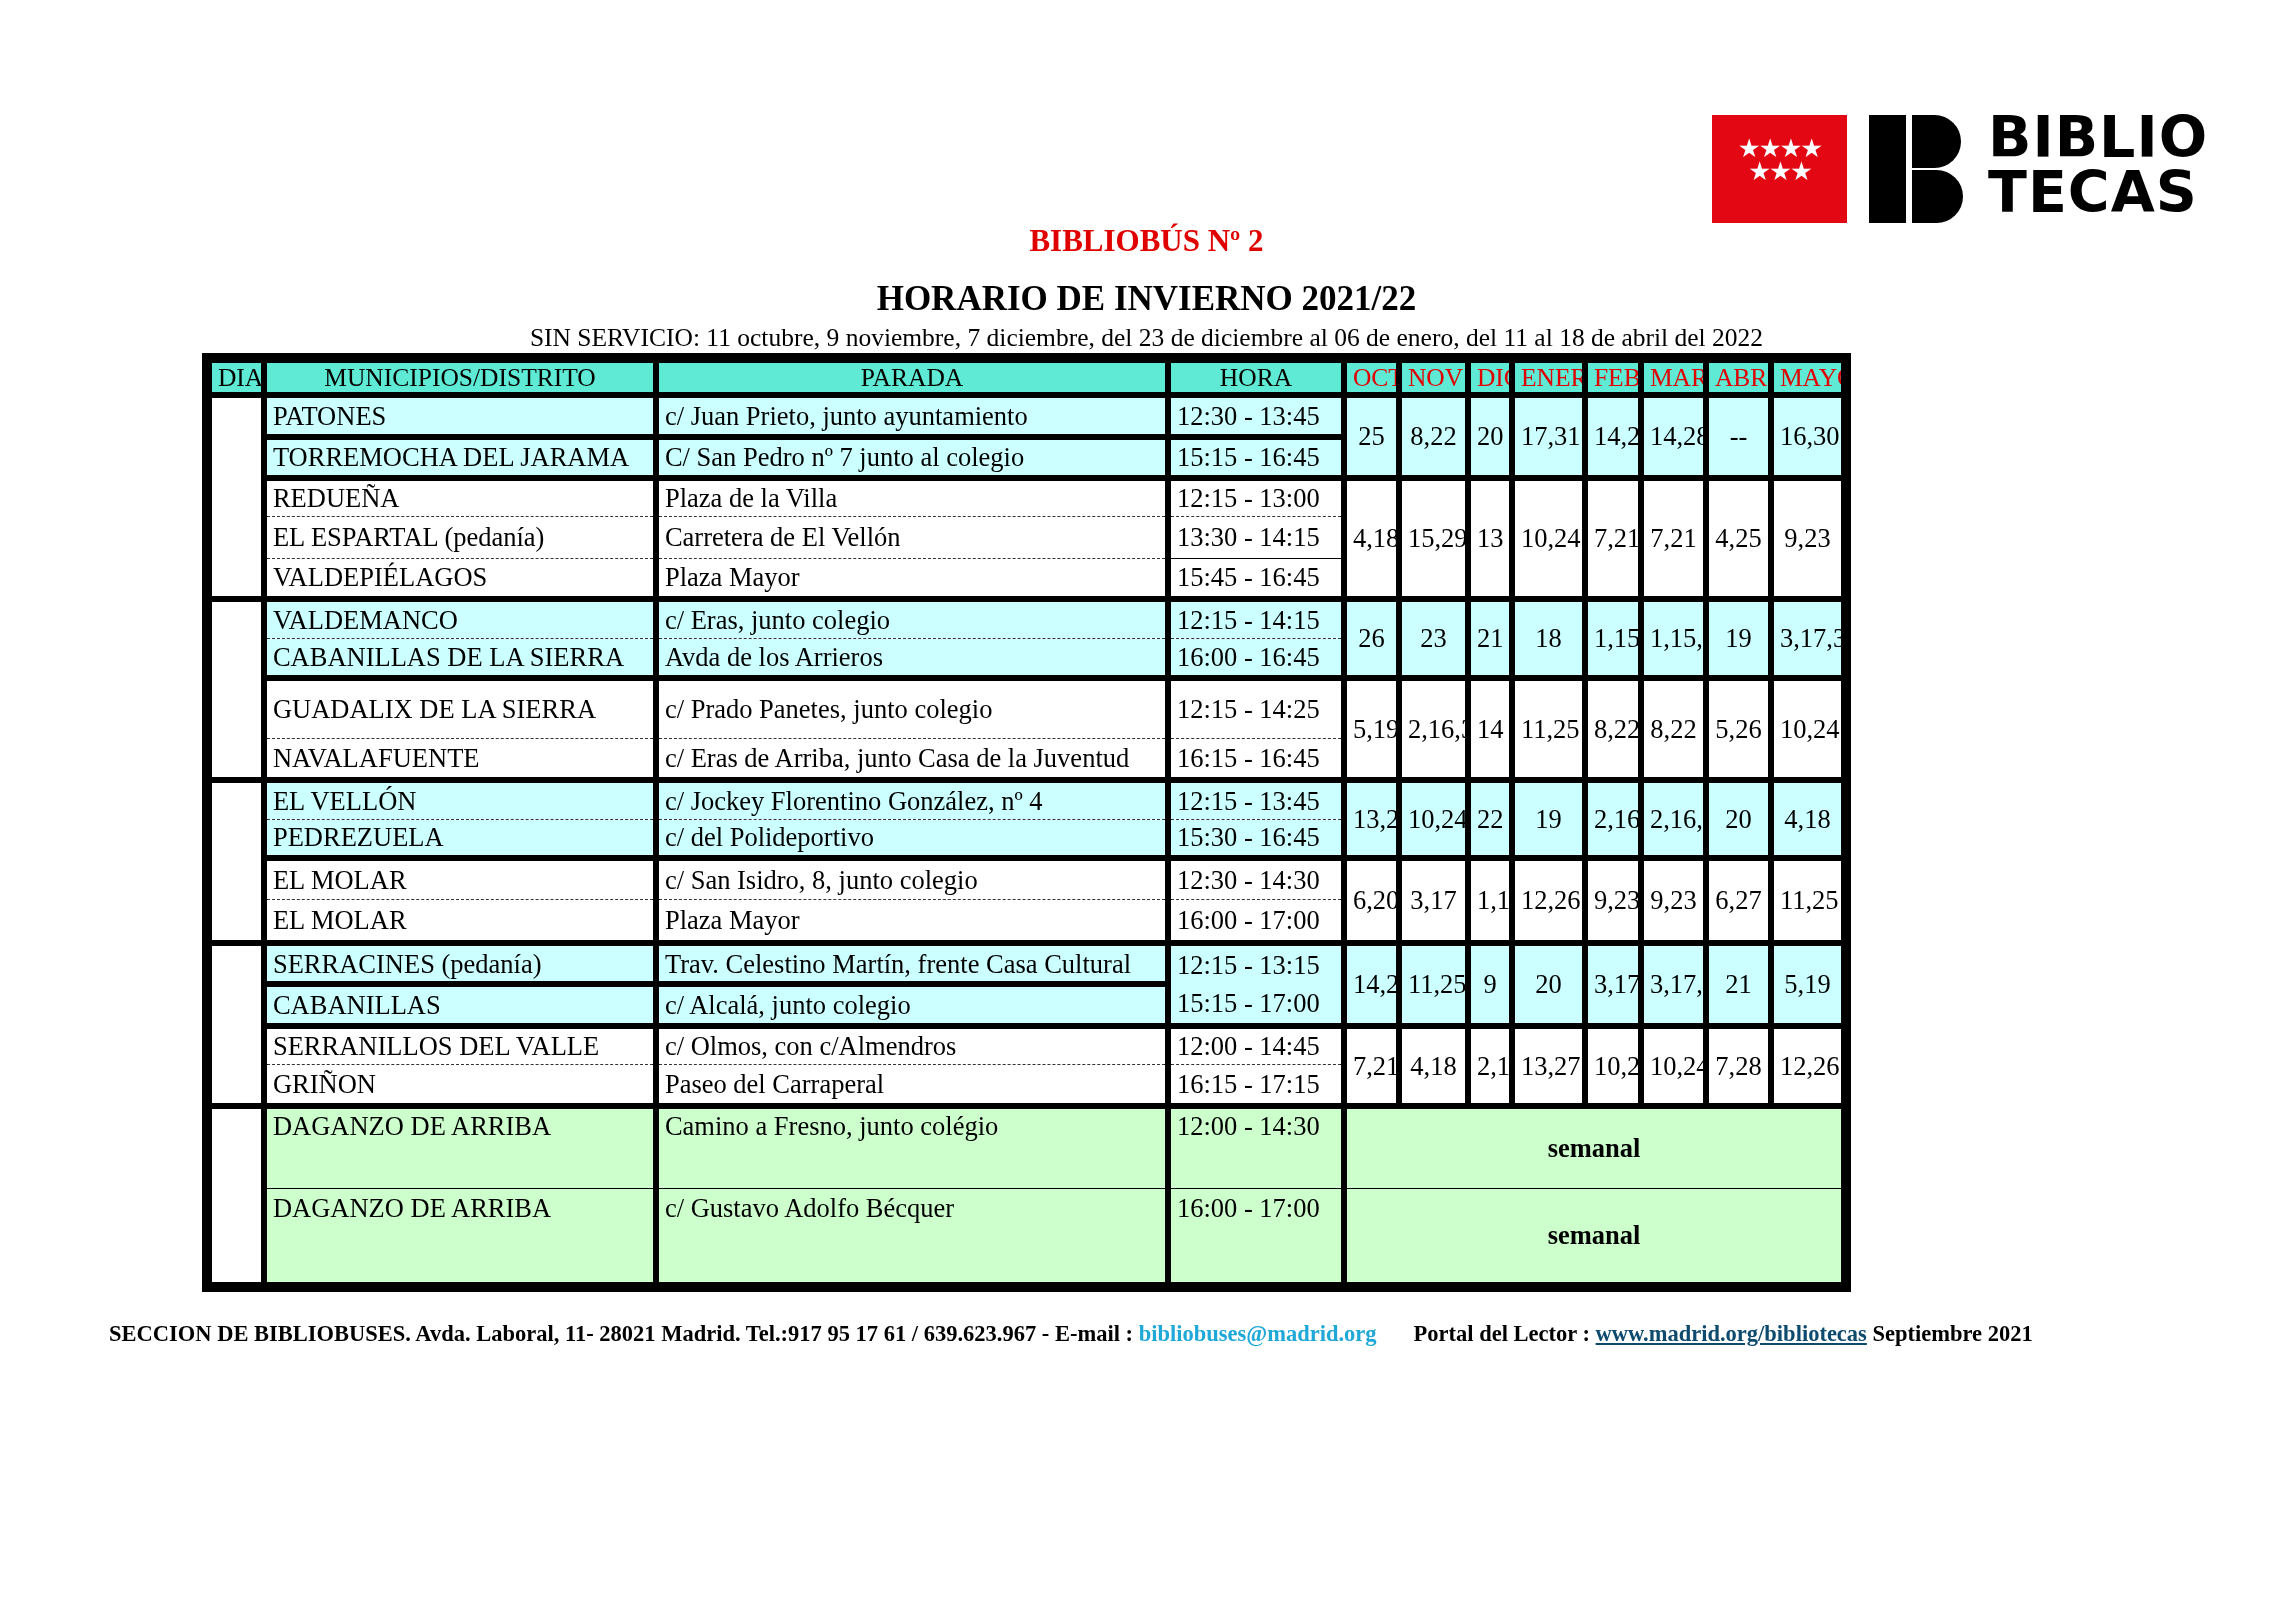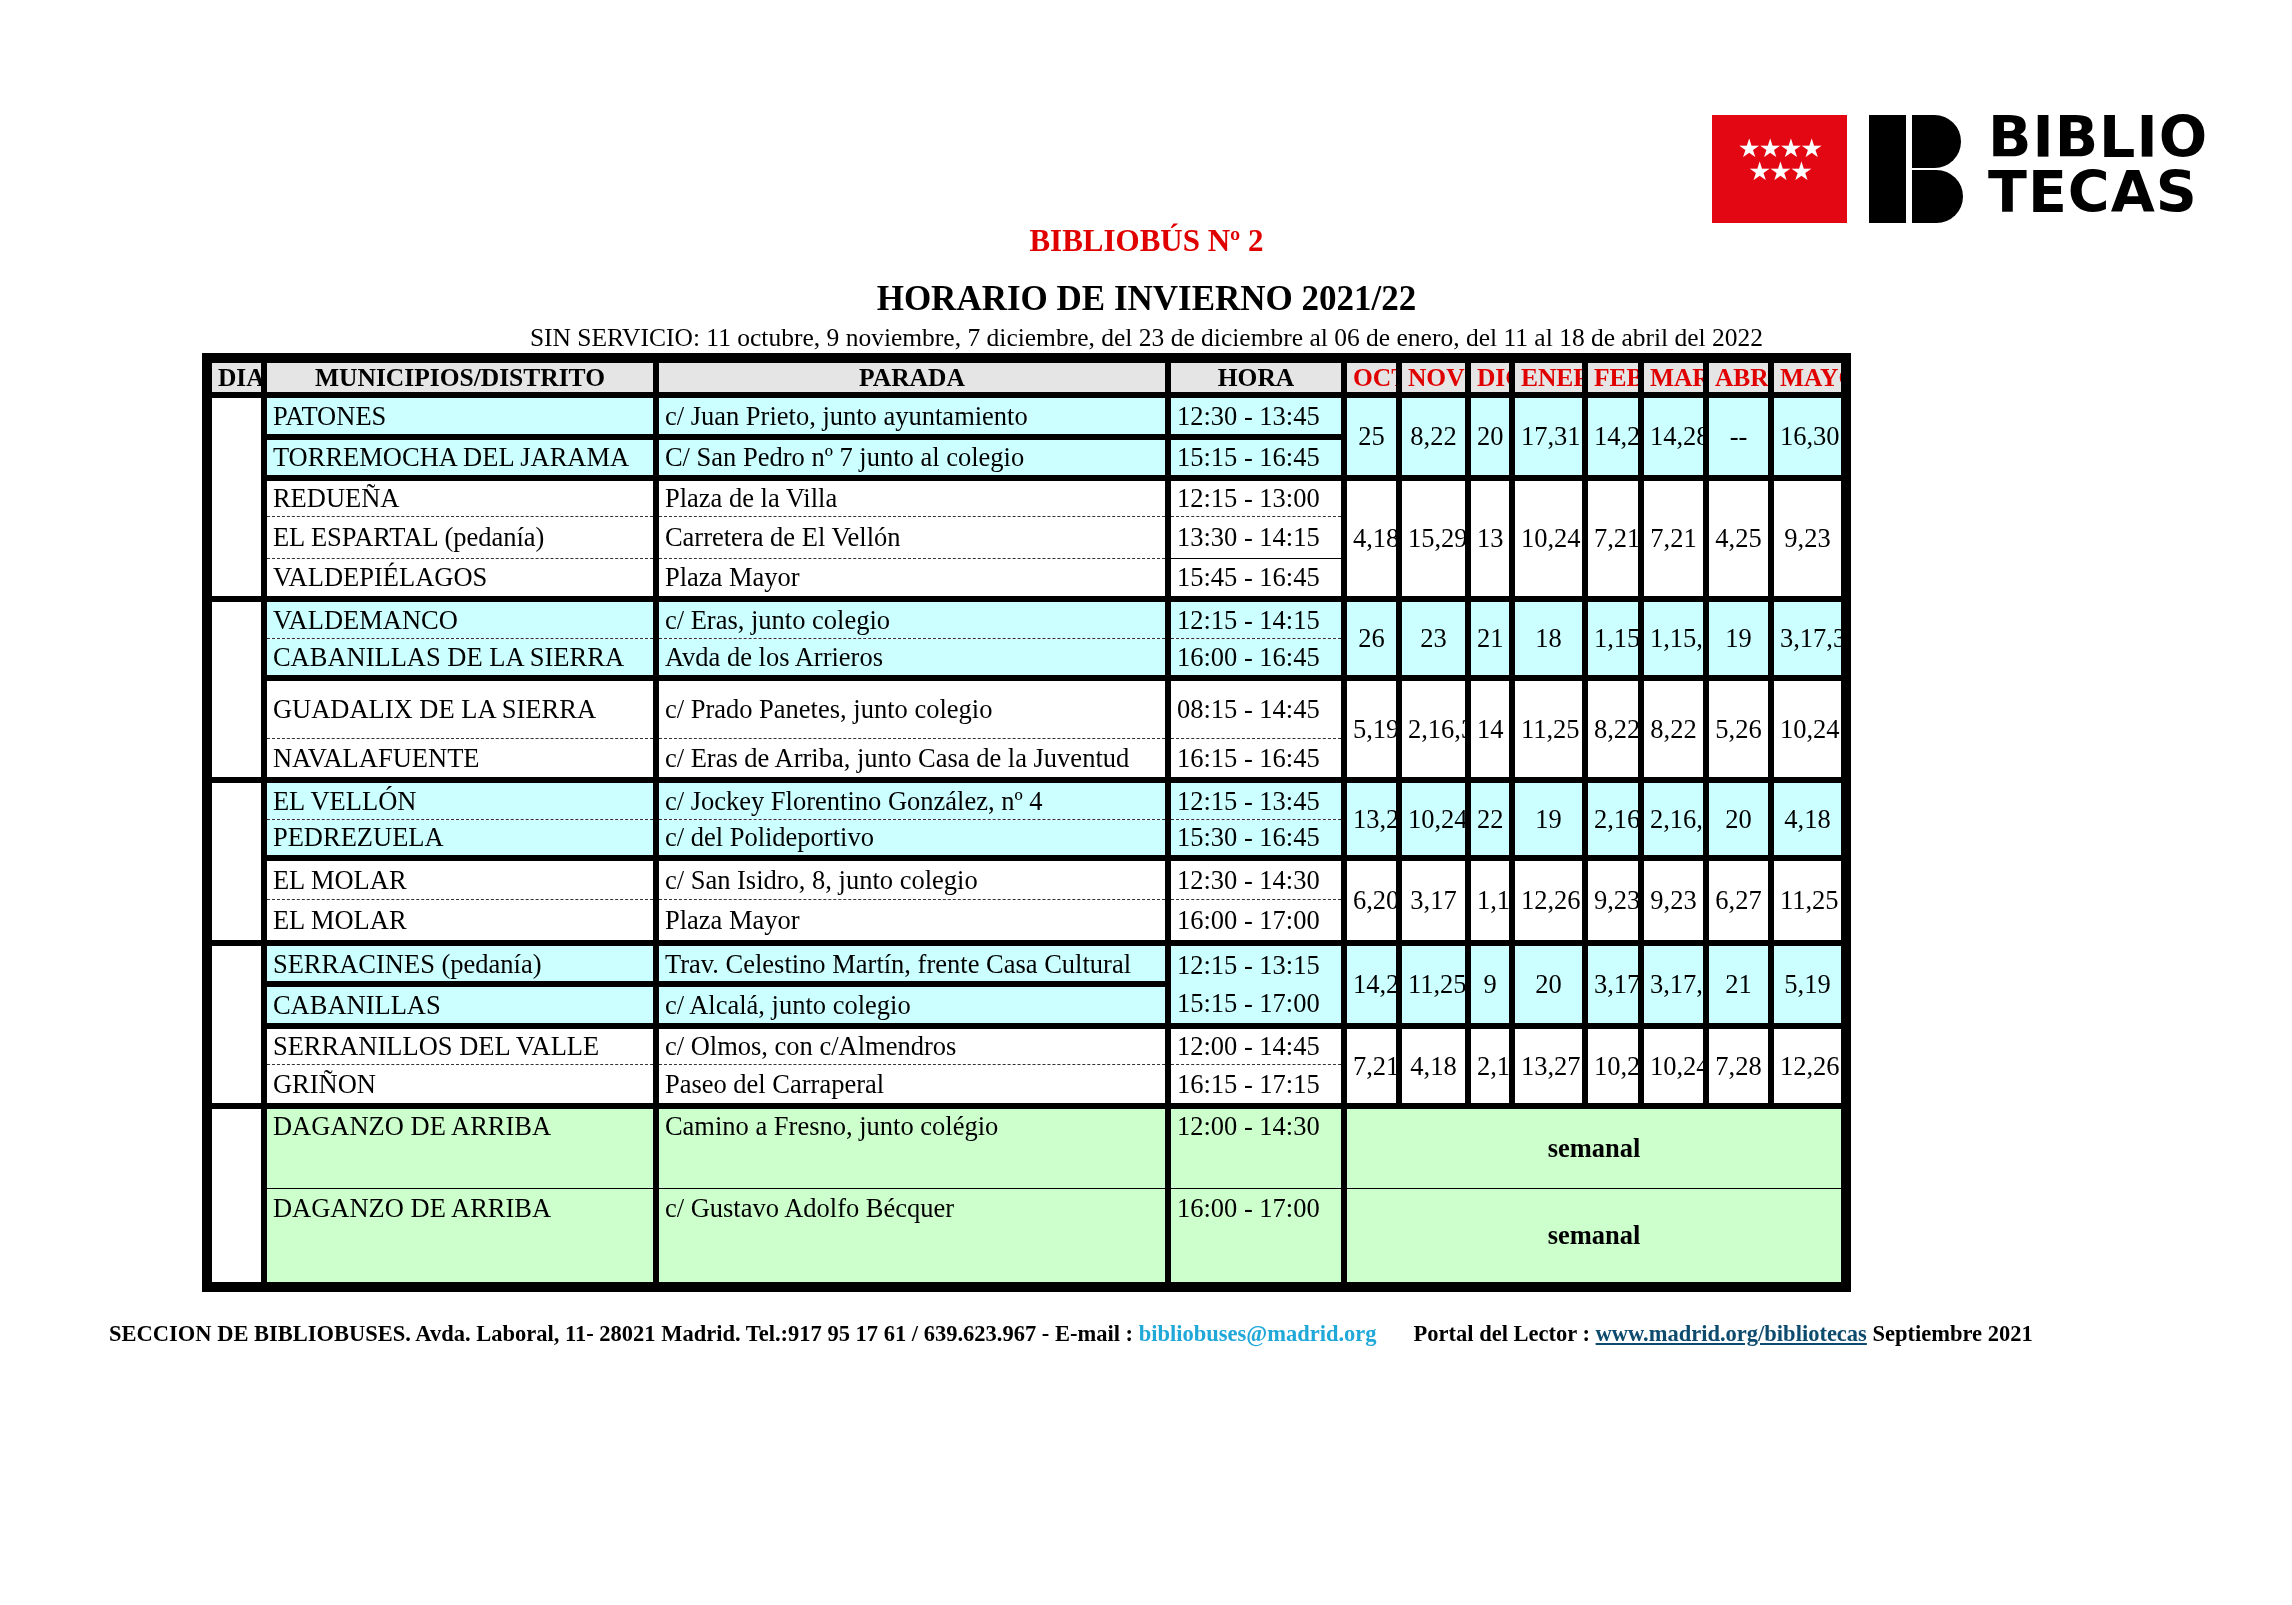--- a/index.html
+++ b/index.html
@@ -10,21 +10,21 @@
   .logo-b .bar{position:absolute;left:0;top:0;width:37px;height:108px;background:#000;}
   .logo-b .bowl1{position:absolute;left:43px;top:0;width:49px;height:53px;background:#000;border-radius:0 26.5px 26.5px 0;}
   .logo-b .bowl2{position:absolute;left:43px;top:55px;width:51px;height:53px;background:#000;border-radius:0 27.4px 27.4px 0;}
   .logo-text{position:absolute;left:1988px;top:110px;font-family:"DejaVu Sans","Liberation Sans",sans-serif;font-weight:bold;font-size:57px;line-height:55px;letter-spacing:1px;}
   .title{position:absolute;left:0;width:2293px;text-align:center;font-weight:bold;}
   .t1{top:223px;font-size:31px;color:#e00000;letter-spacing:0px;}
   .t2{top:279px;font-size:35px;}
   .t3{top:323px;font-size:25.5px;font-weight:normal;}
   table.sched{position:absolute;left:202px;top:353px;width:1638px;height:939px;border-collapse:collapse;table-layout:fixed;border:10.8px solid #000;}
   table.sched td, table.sched th{border:6.9px solid #000;padding:0 5.9px;font-size:26.5px;line-height:1.15;white-space:nowrap;overflow:hidden;}
-  table.sched th{background:#e5e5e5;font-weight:bold;font-size:25.5px;height:29px;text-align:center;}
+  table.sched th{background:#5eead4;font-weight:normal;font-size:25.5px;height:29px;text-align:center;}
   th.month{color:#e00000;}
   td.day{background:#fff;text-align:center;vertical-align:middle;padding:0;}
   td.day span{display:inline-block;transform:rotate(-90deg);color:#e00000;font-weight:bold;font-size:29px;letter-spacing:2.9px;white-space:nowrap;}
   .cyan{background:#ccffff;}
   .green{background:#ccffcc;}
   .white{background:#fff;}
   td.num{text-align:center;font-size:27.4px;}
   td.hora{font-size:28px;padding:0 3.9px;}
   td.sub-dash{border-bottom:1.5px dashed #333 !important;}
   td.sub-solid{border-bottom:1px solid #000 !important;}
@@ -150,21 +150,21 @@
       <td class="cyan num" rowspan="2">3,17,31</td>
     </tr>
     <tr style="height:35px">
       <td class="cyan top-dash">CABANILLAS DE LA SIERRA</td>
       <td class="cyan top-dash">Avda de los Arrieros</td>
       <td class="cyan hora top-dash">16:00 - 16:45</td>
     </tr>
     <tr style="height:55px">
       <td class="white sub-dash">GUADALIX DE LA SIERRA</td>
       <td class="white sub-dash">c/ Prado Panetes, junto colegio</td>
-      <td class="white hora sub-dash">08:15 - 14:45</td>
+      <td class="white hora sub-dash">12:15 - 14:25</td>
       <td class="white num" rowspan="2">5,19</td>
       <td class="white num" rowspan="2">2,16,30</td>
       <td class="white num" rowspan="2">14</td>
       <td class="white num" rowspan="2">11,25</td>
       <td class="white num" rowspan="2">8,22</td>
       <td class="white num" rowspan="2">8,22</td>
       <td class="white num" rowspan="2">5,26</td>
       <td class="white num" rowspan="2">10,24</td>
     </tr>
     <tr style="height:37px">

